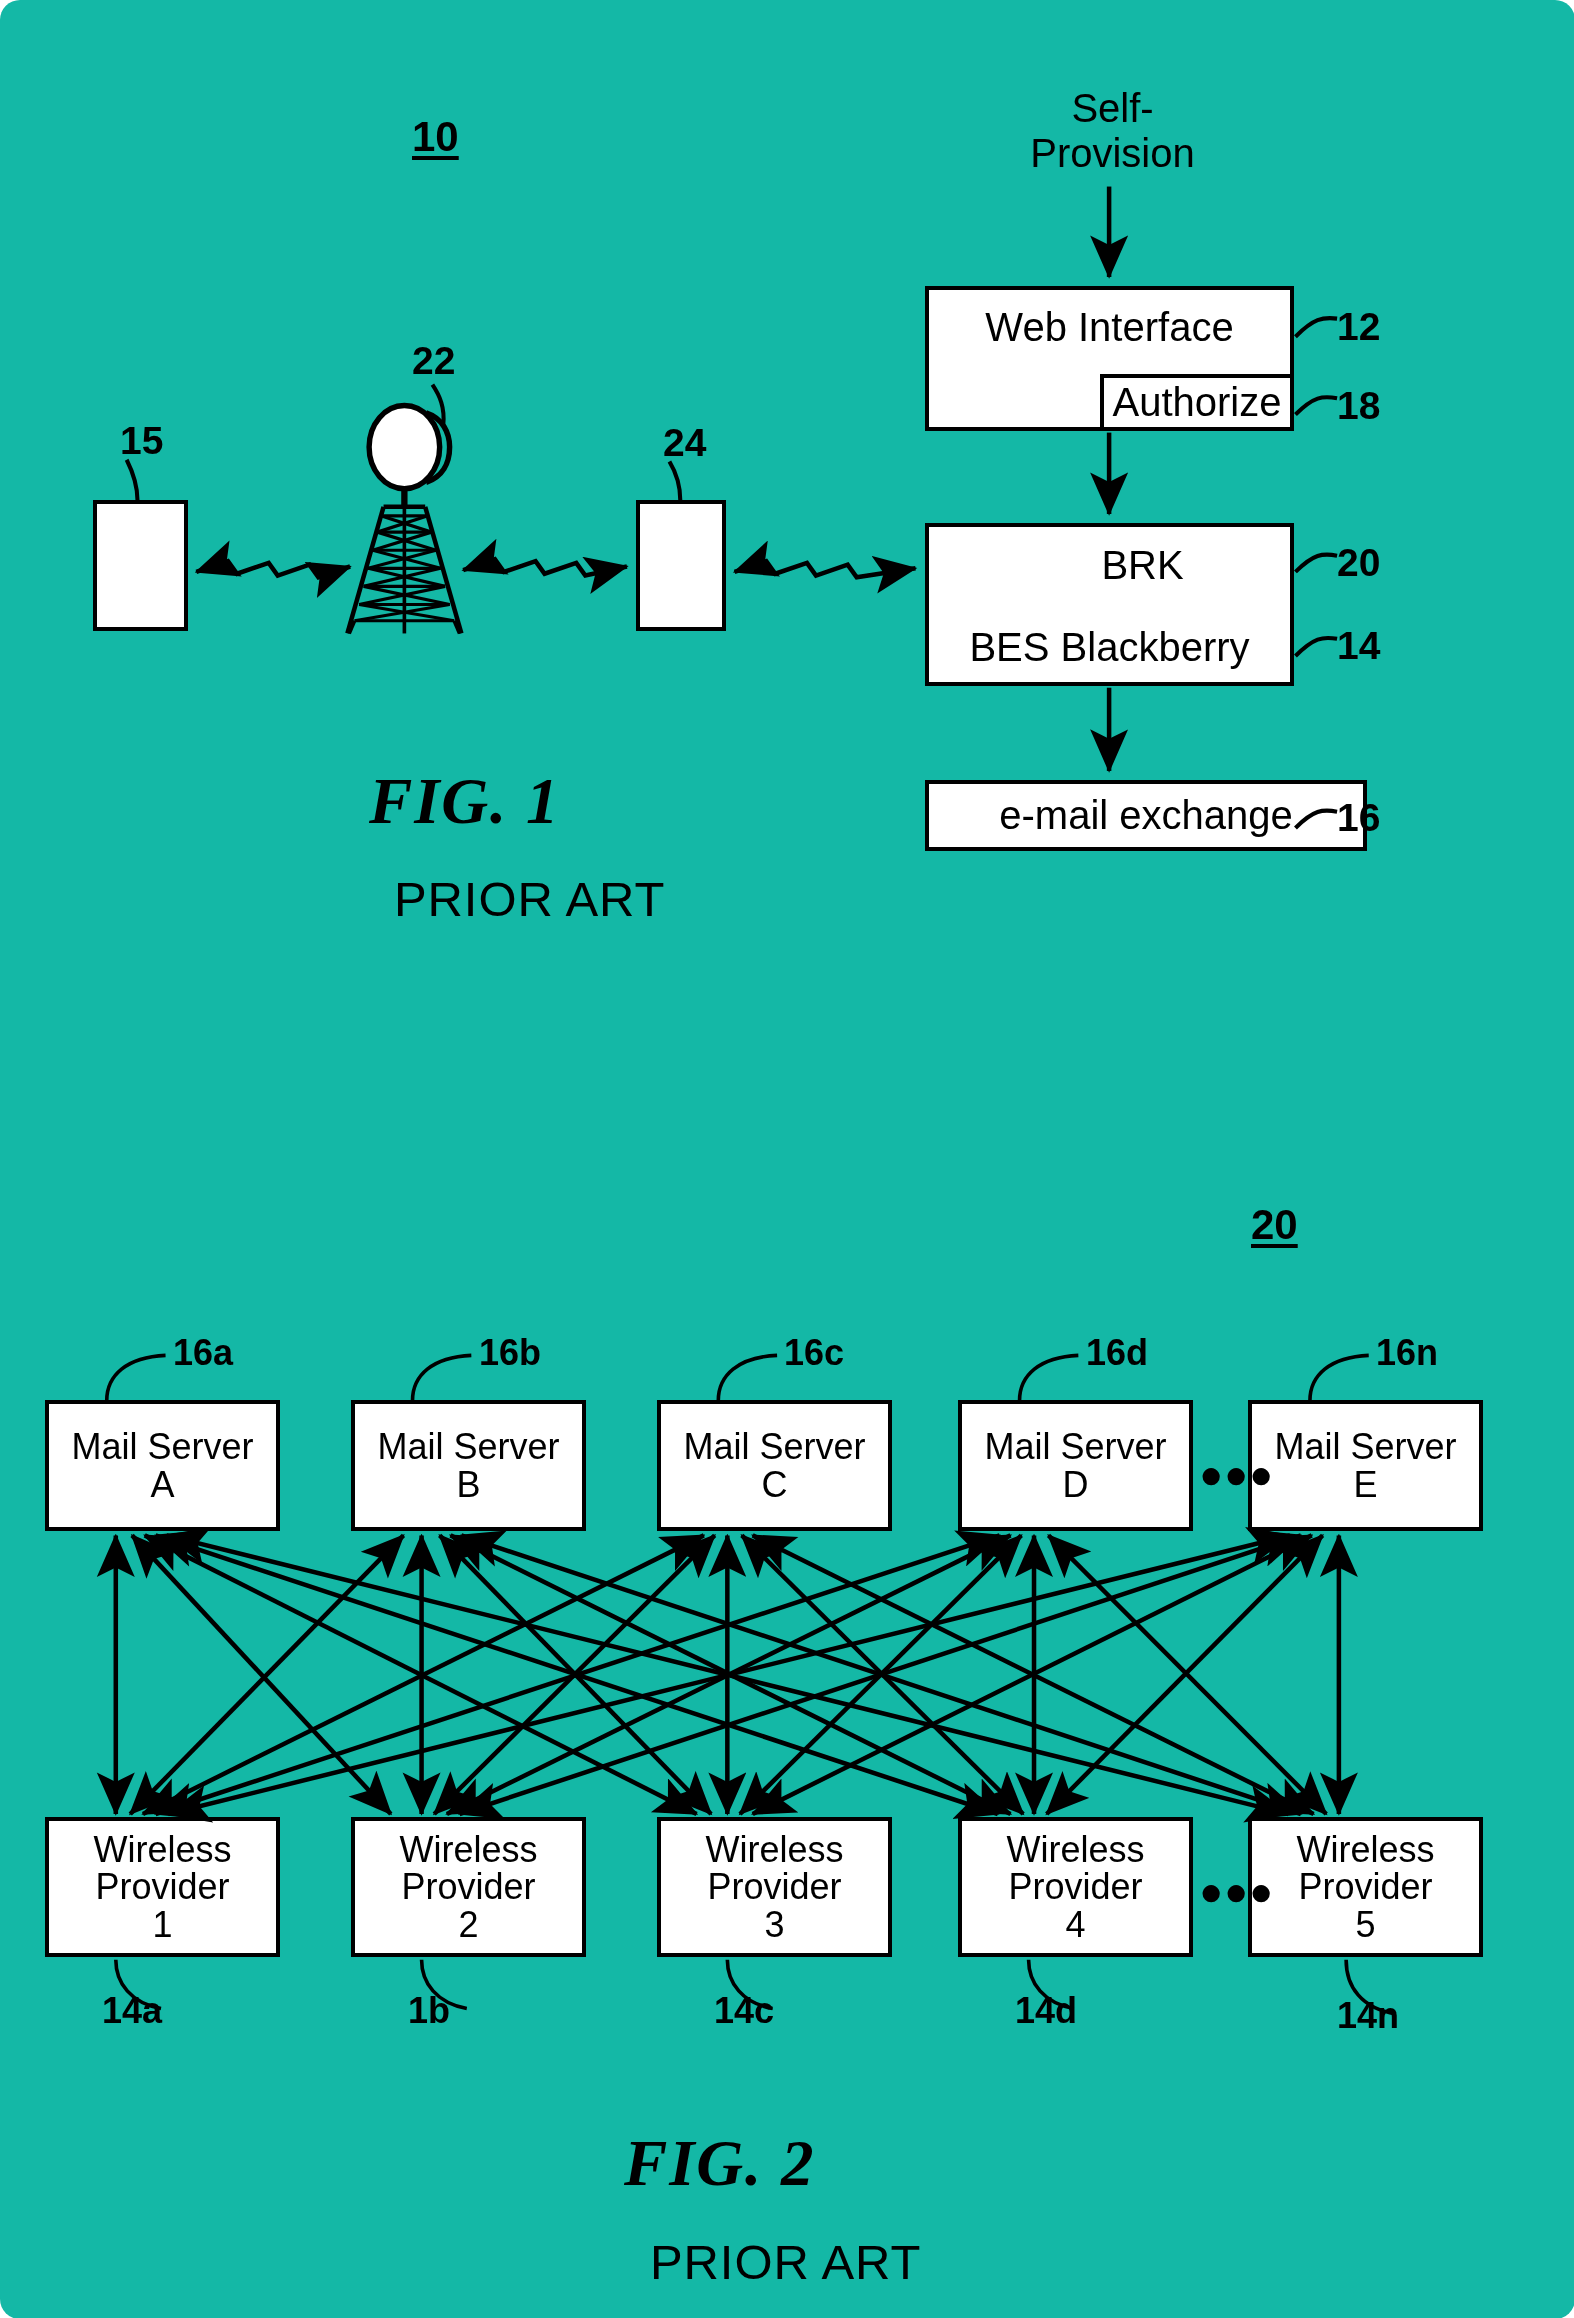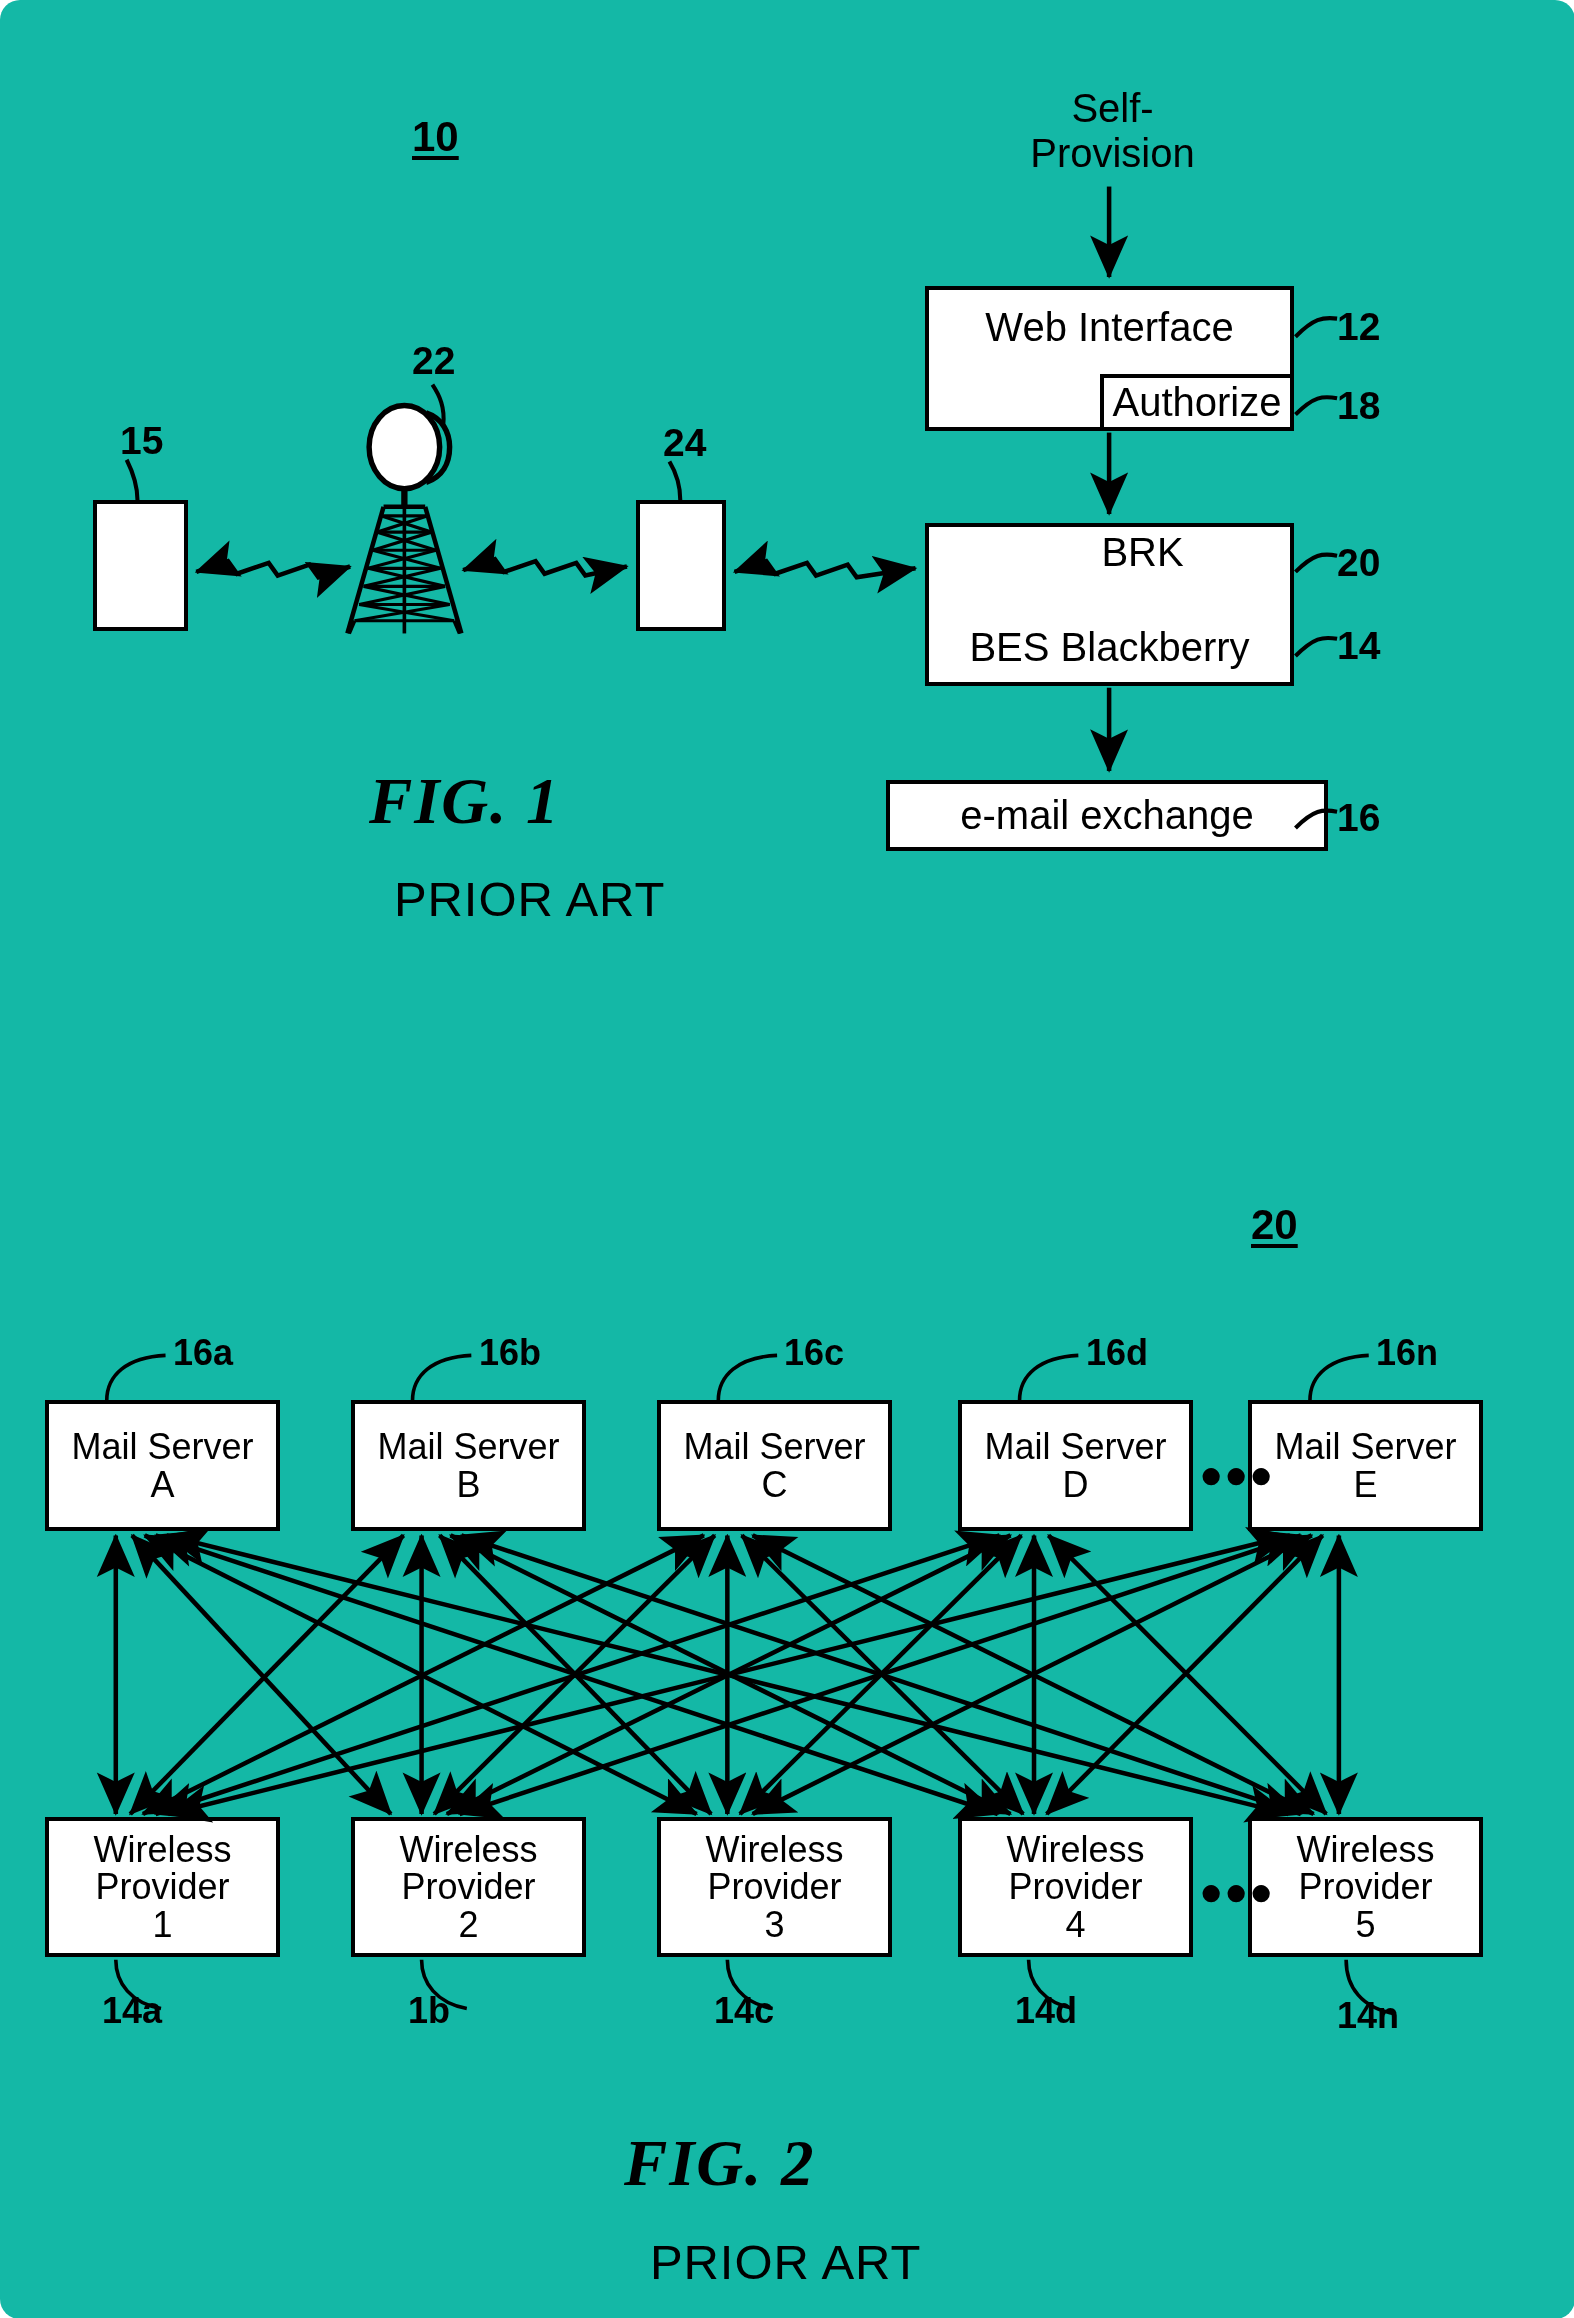--- a/index.html
+++ b/index.html
@@ -135,24 +135,24 @@
 
   <div class="fbox" style="left:925px; top:286px; width:369px; height:145px;">
     <div class="box-label" style="position:absolute; left:0; top:16.3px; width:100%;">Web Interface</div>
   </div>
 
   <div class="fbox" style="left:1100px; top:374px; width:194px; height:57px;">
     <div class="box-label">Authorize</div>
   </div>
 
   <div class="fbox" style="left:925px; top:523px; width:369px; height:163px;"></div>
-  <div class="abs box-label" style="left:925px; top:531px; width:435px;">BRK</div>
+  <div class="abs box-label" style="left:925px; top:544px; width:435px;">BRK</div>
   <div class="abs box-label" style="left:925px; top:626px; width:369px;">BES Blackberry</div>
 
-  <div class="fbox" style="left:886px; top:780px; width:442px; height:71px;">
+  <div class="fbox" style="left:925px; top:780px; width:442px; height:71px;">
     <div class="box-label">e-mail exchange</div>
   </div>
 
   <div class="abs ref-num" style="left:1337px; top:305px;">12</div>
   <div class="abs ref-num" style="left:1337px; top:384px;">18</div>
   <div class="abs ref-num" style="left:1337px; top:541px;">20</div>
   <div class="abs ref-num" style="left:1337px; top:624px;">14</div>
   <div class="abs ref-num" style="left:1337px; top:796px;">16</div>
 
   <div class="abs fig-caption" style="left:369px; top:764px;">FIG. 1</div>

